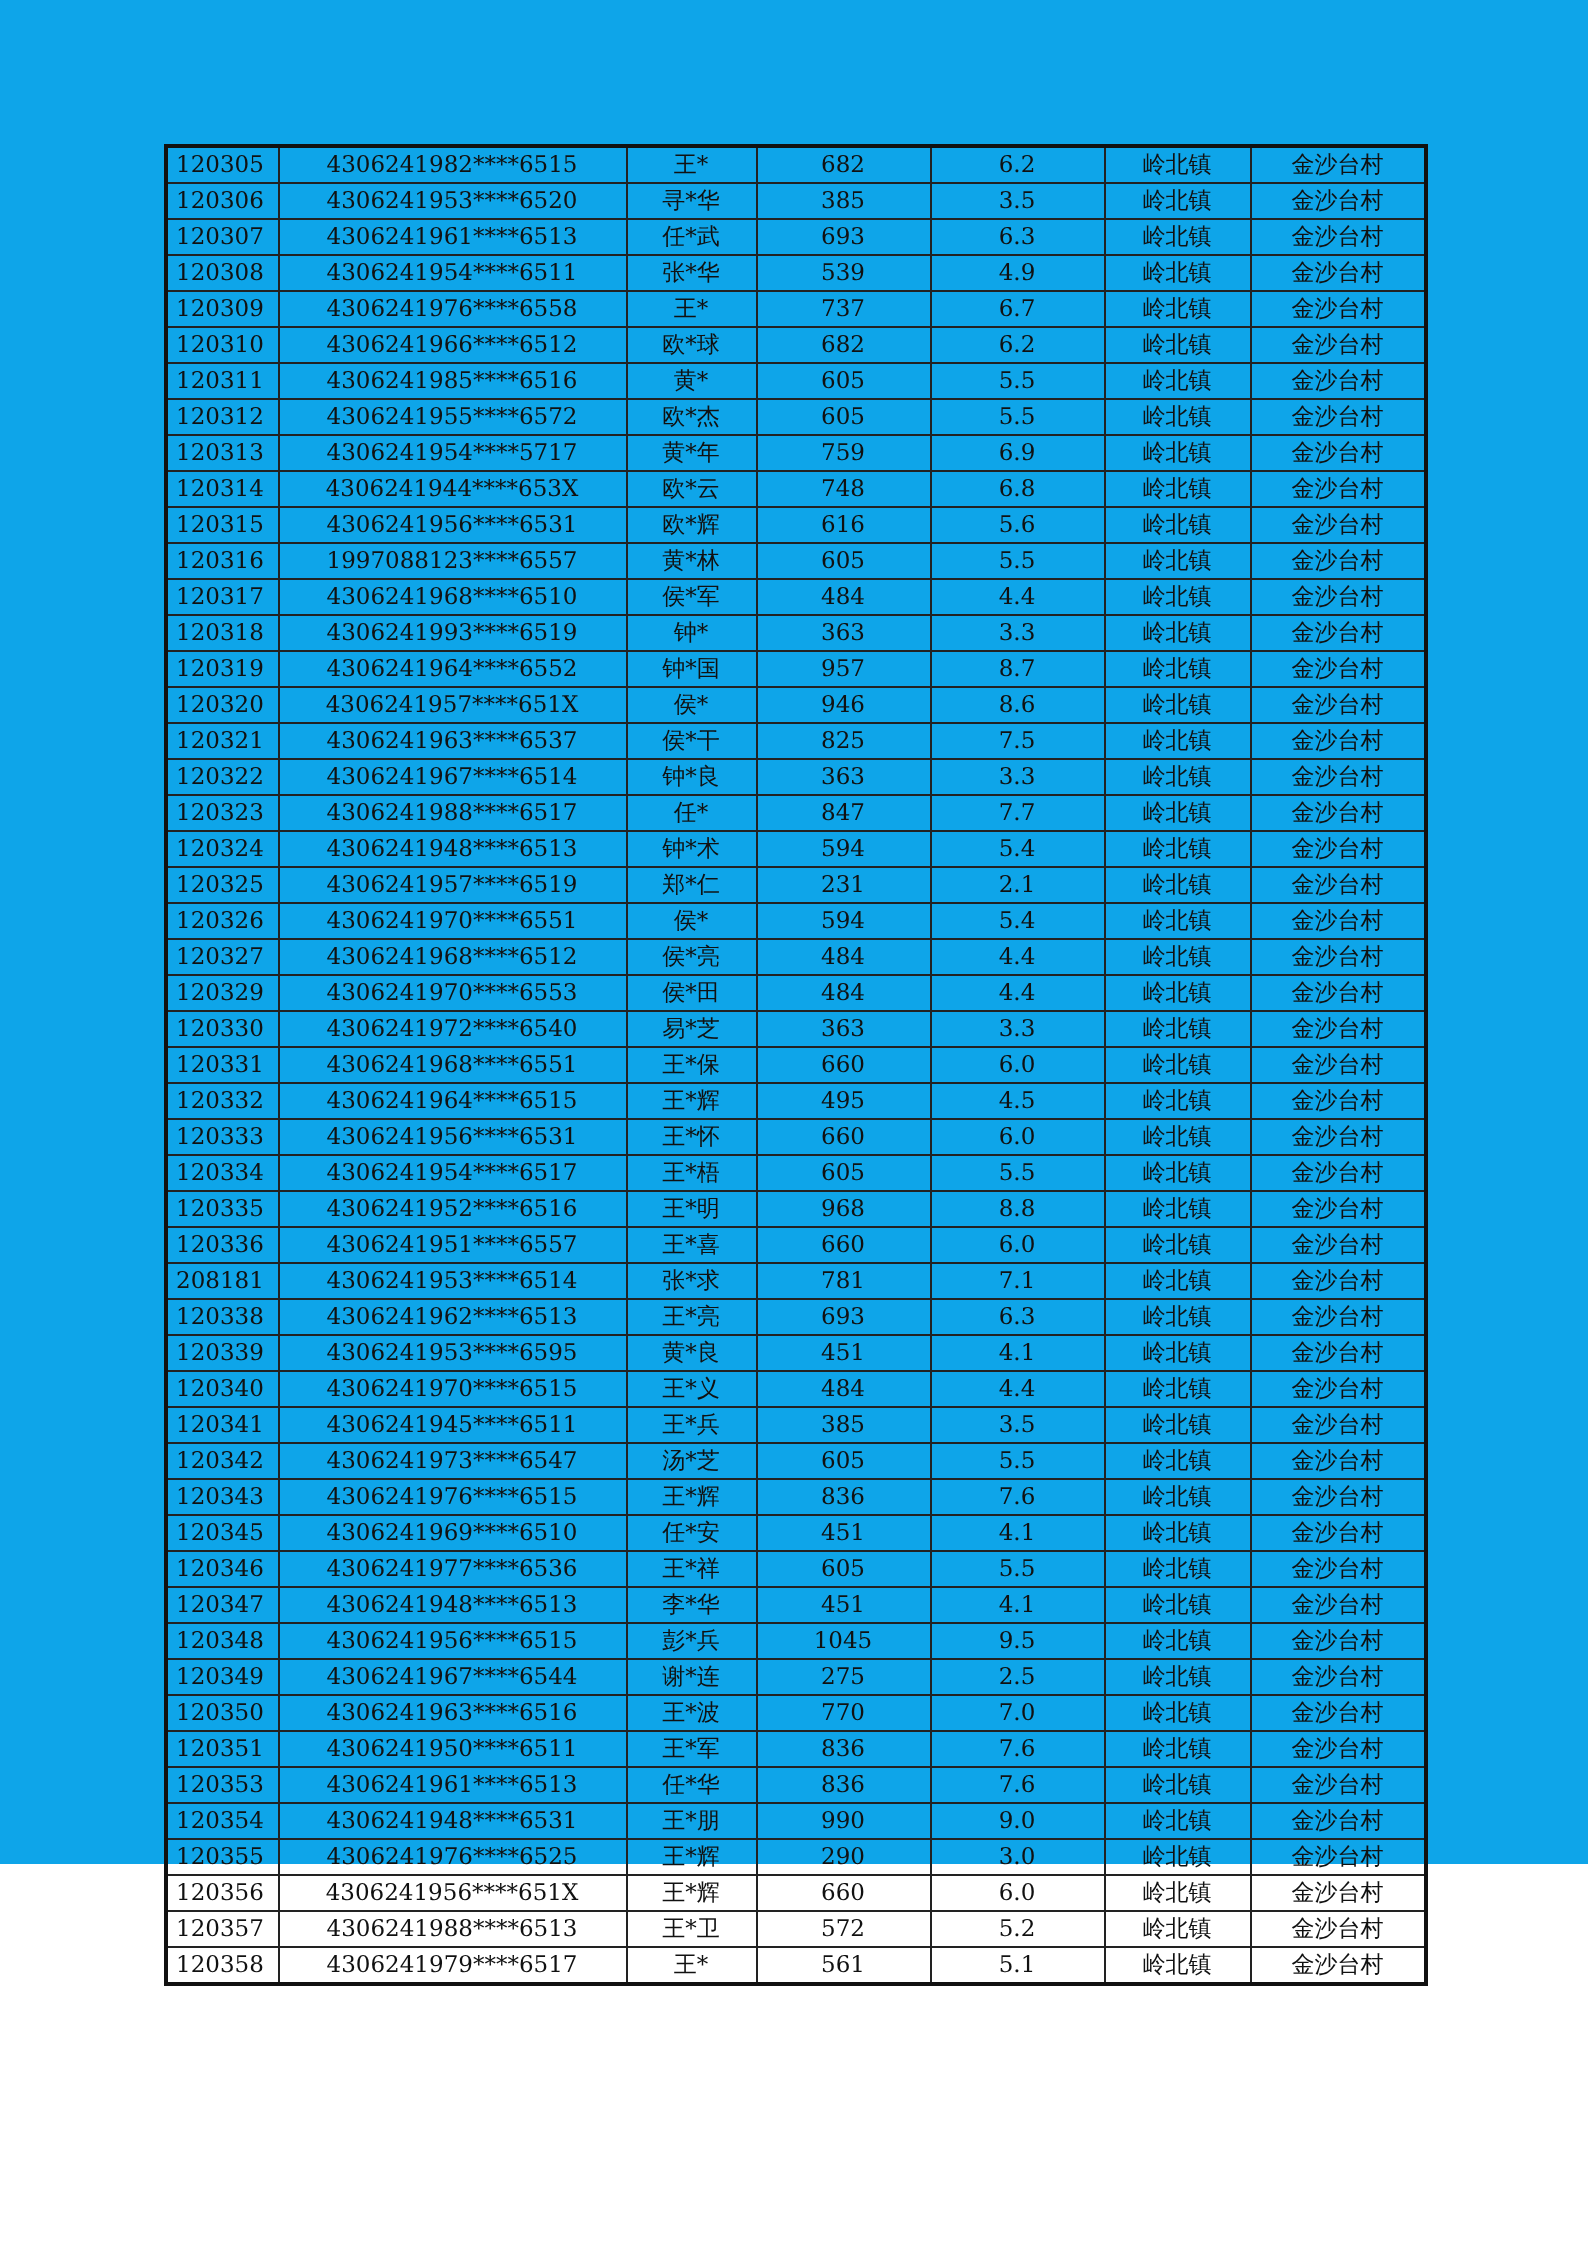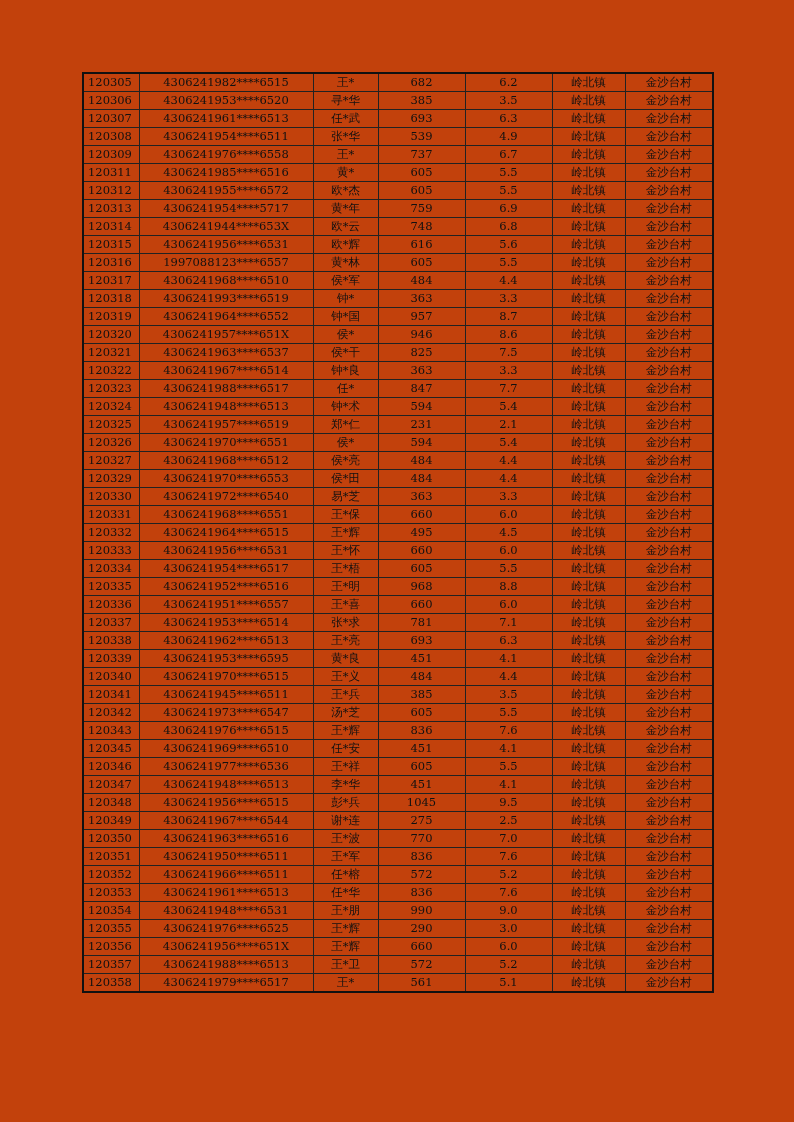--- a/index.html
+++ b/index.html
@@ -11,22 +11,22 @@
       width: 794px;
       height: 1122px;
       position: relative;
       overflow: hidden;
       font-family: "DejaVu Serif", "Liberation Serif", serif;
       color: #111111;
     }
     .page {
       position: absolute;
       left: 0; top: 0;
-      width: 794px; height: 1122px;
-      background: #c2410c;
+      width: 794px; height: 932px;
+      background: #0ea5e9;
     }
     table.roster {
       position: absolute;
       left: 82px;
       top: 72px;
       width: 630px;
       border-collapse: collapse;
       table-layout: fixed;
       border: 2px solid #111111;
     }
@@ -107,20 +107,29 @@
   <tr>
     <td class="c-no">120309</td>
     <td>4306241976****6558</td>
     <td>王*</td>
     <td>737</td>
     <td>6.7</td>
     <td>岭北镇</td>
     <td>金沙台村</td>
   </tr>
 
+  <tr>
+    <td class="c-no">120310</td>
+    <td>4306241966****6512</td>
+    <td>欧*球</td>
+    <td>682</td>
+    <td>6.2</td>
+    <td>岭北镇</td>
+    <td>金沙台村</td>
+  </tr>
 
   <tr>
     <td class="c-no">120311</td>
     <td>4306241985****6516</td>
     <td>黄*</td>
     <td>605</td>
     <td>5.5</td>
     <td>岭北镇</td>
     <td>金沙台村</td>
   </tr>
@@ -360,21 +369,21 @@
     <td class="c-no">120336</td>
     <td>4306241951****6557</td>
     <td>王*喜</td>
     <td>660</td>
     <td>6.0</td>
     <td>岭北镇</td>
     <td>金沙台村</td>
   </tr>
 
   <tr>
-    <td class="c-no">120337</td>
+    <td class="c-no">208181</td>
     <td>4306241953****6514</td>
     <td>张*求</td>
     <td>781</td>
     <td>7.1</td>
     <td>岭北镇</td>
     <td>金沙台村</td>
   </tr>
 
   <tr>
     <td class="c-no">120338</td>
@@ -500,29 +509,20 @@
   <tr>
     <td class="c-no">120351</td>
     <td>4306241950****6511</td>
     <td>王*军</td>
     <td>836</td>
     <td>7.6</td>
     <td>岭北镇</td>
     <td>金沙台村</td>
   </tr>
 
-  <tr>
-    <td class="c-no">120352</td>
-    <td>4306241966****6511</td>
-    <td>任*榕</td>
-    <td>572</td>
-    <td>5.2</td>
-    <td>岭北镇</td>
-    <td>金沙台村</td>
-  </tr>
 
   <tr>
     <td class="c-no">120353</td>
     <td>4306241961****6513</td>
     <td>任*华</td>
     <td>836</td>
     <td>7.6</td>
     <td>岭北镇</td>
     <td>金沙台村</td>
   </tr>

